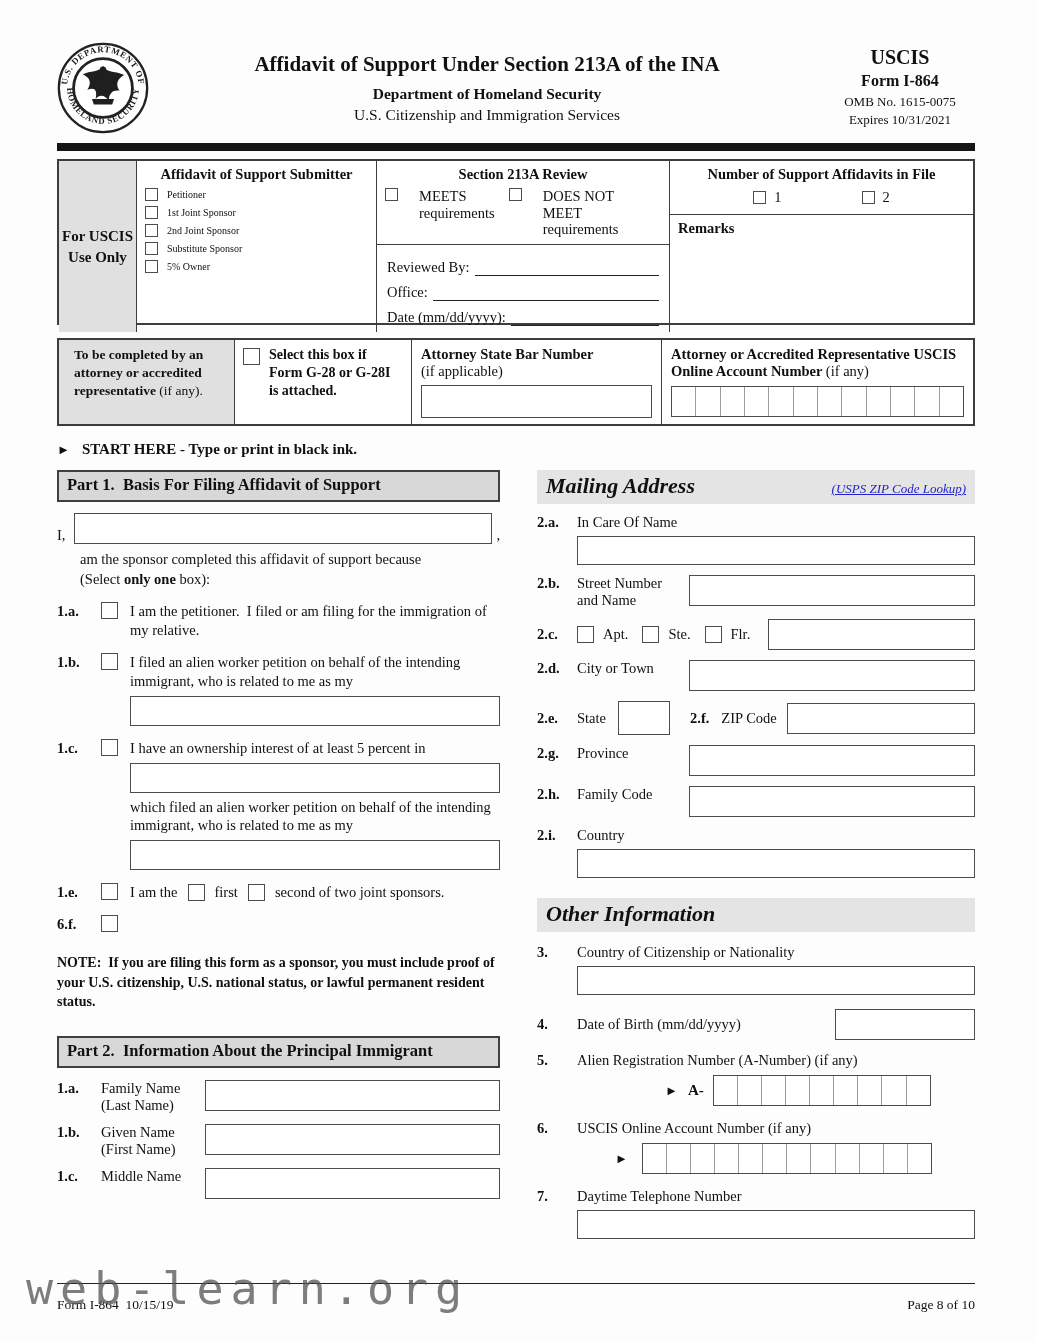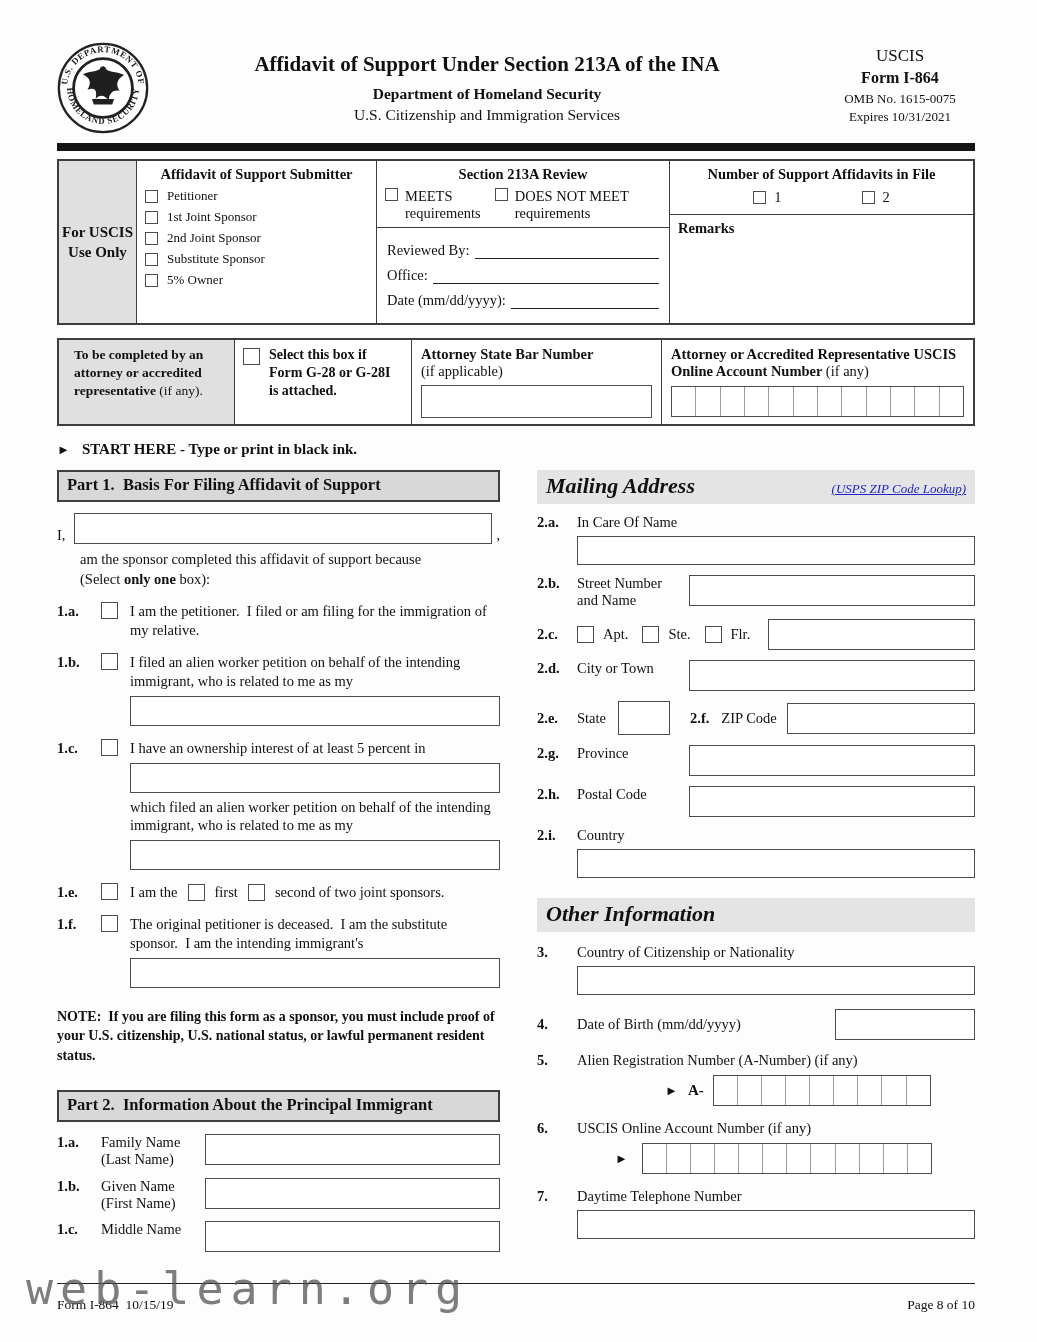--- a/index.html
+++ b/index.html
@@ -10,48 +10,48 @@
     padding:40px 62px 0 57px; overflow:hidden;
   }
   
   .hdr { display:flex; align-items:flex-start; }
   .seal { width:92px; height:92px; flex:0 0 92px; margin-top:2px; }
   .hdr-center { flex:1; text-align:center; padding-top:12px; }
   .hdr-title { font-size:21px; font-weight:bold; }
   .hdr-dept { font-size:15.5px; font-weight:bold; margin-top:8px; }
   .hdr-agency { font-size:15.5px; margin-top:3px; }
   .hdr-right { flex:0 0 150px; text-align:center; padding-top:6px; }
-  .hdr-uscis { font-size:17px; font-weight:normal; }
+  .hdr-uscis { font-size:20px; font-weight:bold; }
   .hdr-form { font-size:16px; font-weight:bold; margin-top:3px; }
   .hdr-omb { font-size:13px; margin-top:4px; }
   .hdr-exp { font-size:13px; margin-top:2px; }
   .black-bar { height:8px; background:#151515; margin-top:9px; }
 
   
   .use-table {
     margin-top:8px; border:2px solid #3d3d3d; display:grid;
     grid-template-columns:78px 240px 293px 1fr; height:166px; background:#fff;
   }
   .cell { border-right:1.5px solid #3d3d3d; }
   .cell:last-child { border-right:none; }
   .gray { background:#e0e0e0; }
   .use-side { display:flex; align-items:center; justify-content:center; text-align:center;
               font-weight:bold; font-size:15px; line-height:1.35; }
   .use-sub { padding:5px 8px; }
   .use-sub-title { font-weight:bold; font-size:14.5px; text-align:center; margin-bottom:2px; }
-  .cb-row { display:flex; align-items:center; margin-top:5px; font-size:13px; }
+  .cb-row { display:flex; align-items:center; margin-top:5px; font-size:10px; }
   .cb { width:13px; height:13px; border:1.4px solid #4c4c4c; background:#fff; flex:0 0 13px; }
   .cb-lg { width:17px; height:17px; flex:0 0 17px; }
   .cb-row .lbl { margin-left:9px; }
   .review { display:flex; flex-direction:column; }
   .review-top { border-bottom:1.5px solid #3d3d3d; padding:5px 8px 6px 8px; }
   .review-title { font-weight:bold; font-size:14.5px; text-align:center; }
   .meets-row { display:flex; margin-top:5px; }
   .meets { display:flex; font-size:14.5px; margin-right:14px; }
-  .meets .two-line { margin-left:7px; line-height:1.15; }
+  .meets .two-line { margin-left:21px; line-height:1.15; }
   .review-bottom { flex:1; padding:6px 10px; font-size:14.5px; }
   .blank-row { display:flex; align-items:flex-end; height:25px; }
   .blank-row .line { flex:1; border-bottom:1.4px solid #222; margin-left:5px; height:18px; }
   .aff { display:flex; flex-direction:column; }
   .aff-top { border-bottom:1.5px solid #3d3d3d; padding:5px 8px 8px 8px; }
   .aff-title { font-weight:bold; font-size:14.5px; text-align:center; }
   .aff-opts { display:flex; justify-content:center; gap:80px; margin-top:6px; }
   .aff-opt { display:flex; align-items:center; font-size:14.5px; }
   .aff-opt .lbl { margin-left:8px; }
   .remarks { padding:5px 8px; font-weight:bold; font-size:14.5px; }
@@ -353,26 +353,22 @@
         <div class="inline-cbs">
           <span>I am the</span>
           <div class="cb cb-lg"></div>
           <span>first</span>
           <div class="cb cb-lg"></div>
           <span>second of two joint sponsors.</span>
         </div>
       </div>
 
       <div class="item">
-        <span class="num">1.f.</span>
-        <div class="cb cb-lg"></div>
-        <div>
-          <span>The original petitioner is deceased.&nbsp; I am the substitute sponsor.&nbsp; I am the intending immigrant's</span>
-          <input class="line-input li" style="">
-        </div>
+        <span class="num">6.f.</span>
+        <div class="cb cb-lg"></div>
       </div>
 
       <div class="note">NOTE:&nbsp; If you are filing this form as a sponsor, you must include proof of your U.S. citizenship, U.S. national status, or lawful permanent resident status.</div>
 
       <div class="part-hdr" style="margin-top:24px">Part 2.&nbsp; Information About the Principal Immigrant</div>
 
       <div class="p2row" style="margin-top:12px">
         <span class="num">1.a.</span>
         <div class="flbl">
           <div>Family Name</div>
@@ -445,21 +441,21 @@
       </div>
 
       <div class="rrow grid-row">
         <span class="num">2.g.</span>
         <div class="flbl">Province</div>
         <input class="line-input li" style="">
       </div>
 
       <div class="rrow grid-row">
         <span class="num">2.h.</span>
-        <div class="flbl">Postal Code</div>
+        <div class="flbl">Family Code</div>
         <input class="line-input li" style="">
       </div>
 
       <div class="rrow">
         <div class="lab-row">
           <span class="num">2.i.</span>
           <span>Country</span>
         </div>
         <input class="line-input ind-input" style="">
       </div>

